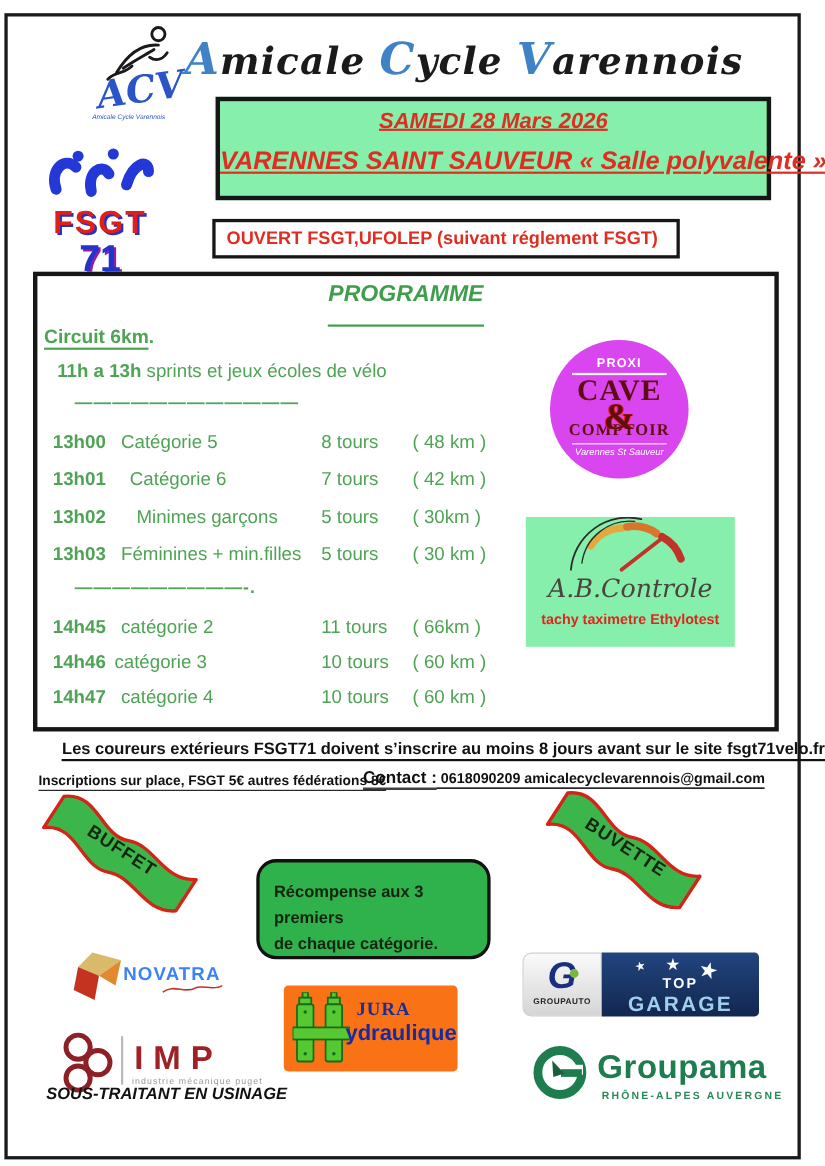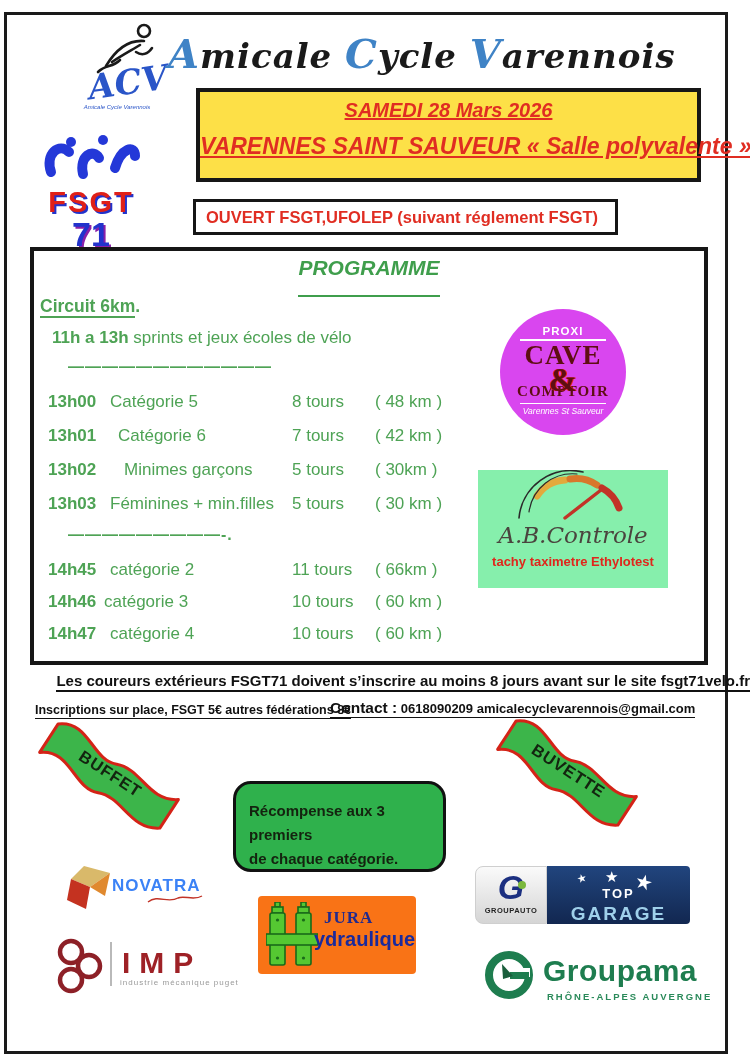--- a/index.html
+++ b/index.html
@@ -15,21 +15,21 @@
   .acv-text{left:88px;top:62px;font-family:"DejaVu Serif",serif;font-style:italic;font-weight:bold;
             font-size:34px;color:#2a55c8;transform:rotate(-8deg);}
   .acv-sub{left:62px;top:104px;font-size:6px;color:#2a55c8;font-style:italic;width:110px;text-align:center;}
   .fsgt-box{left:36px;top:128px;width:110px;text-align:center;}
   .fsgt-fed{font-size:29px;font-weight:900;color:#e02018;letter-spacing:2px;
             text-shadow:2px 2px 0 #2233cc;line-height:1.0;}
   .fsgt-dept{font-size:34px;font-weight:900;color:#2233cc;text-shadow:2px 2px 0 #8a1fa8;line-height:1.0;}
 
   
   .date-box{left:196px;top:88px;width:505px;height:94px;border:4px solid #161616;box-sizing:border-box;
-            text-align:center;background:#fde047;}
+            text-align:center;background:#86efac;}
   .date-line{margin-top:7px;font-size:20px;font-weight:bold;font-style:italic;color:#e02d22;
              text-decoration:underline;}
   .venue-line{margin-top:11px;font-size:23px;font-weight:bold;font-style:italic;color:#e02d22;
               text-decoration:underline;white-space:nowrap;}
   .open-box{left:193px;top:199px;width:425px;height:36px;border:3px solid #161616;box-sizing:border-box;
             display:flex;align-items:center;padding-left:10px;background:#fff;}
   .open-text{font-size:16.5px;font-weight:bold;color:#e02d22;}
 
   
   .prog-box{left:30px;top:247px;width:678px;height:418px;border:4px solid #161616;box-sizing:border-box;background:#fff;}
@@ -313,20 +313,21 @@
   <svg class="abs" style="left:48px;top:938px;" width="58" height="56" viewBox="0 0 58 56">
     <g fill="none" stroke="#8d2027" stroke-width="4.5">
       <circle cx="23" cy="14" r="11"></circle>
       <circle cx="41" cy="28" r="11"></circle>
       <circle cx="23" cy="42" r="11"></circle>
     </g>
   </svg>
   <div class="abs imp-divider"></div>
   <div class="abs imp-name">IMP</div>
   <div class="abs imp-sub">industrie mécanique puget</div>
+  <div class="abs imp-tag">SOUS-TRAITANT EN USINAGE</div>
 
   <svg class="abs" style="left:482px;top:948px;" width="54" height="54" viewBox="0 0 54 54">
     <circle cx="27" cy="27" r="20" fill="none" stroke="#1e7d4f" stroke-width="8"></circle>
     <rect x="30" y="20" width="18" height="9" fill="#ffffff"></rect>
     <rect x="28" y="24" width="19" height="7" fill="#1e7d4f"></rect>
     <path d="M20,16 L31,28 L21,31 Z" fill="#1a5e3c"></path>
   </svg>
   <div class="abs grp-name">Groupama</div>
   <div class="abs grp-region">RHÔNE-ALPES AUVERGNE</div>
 

